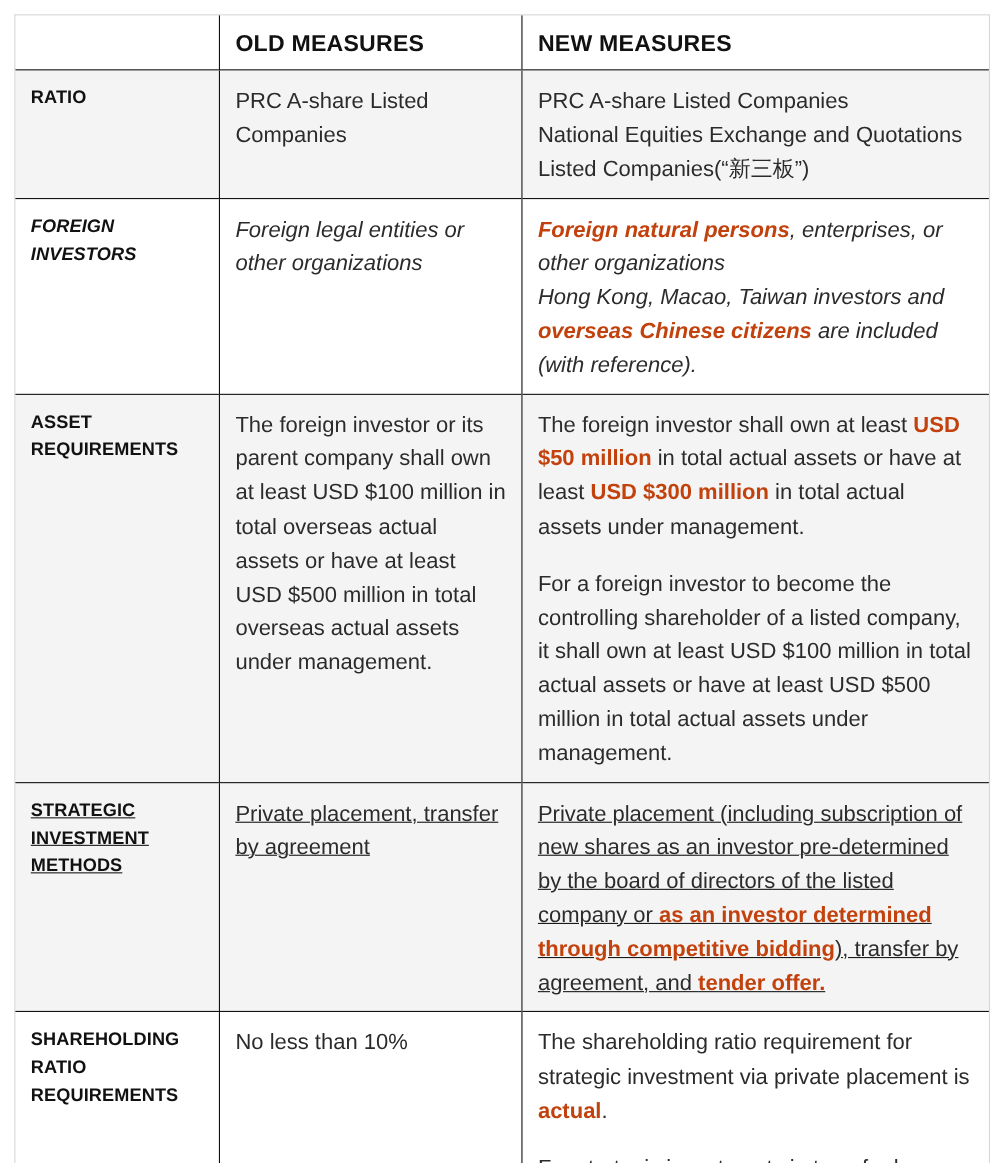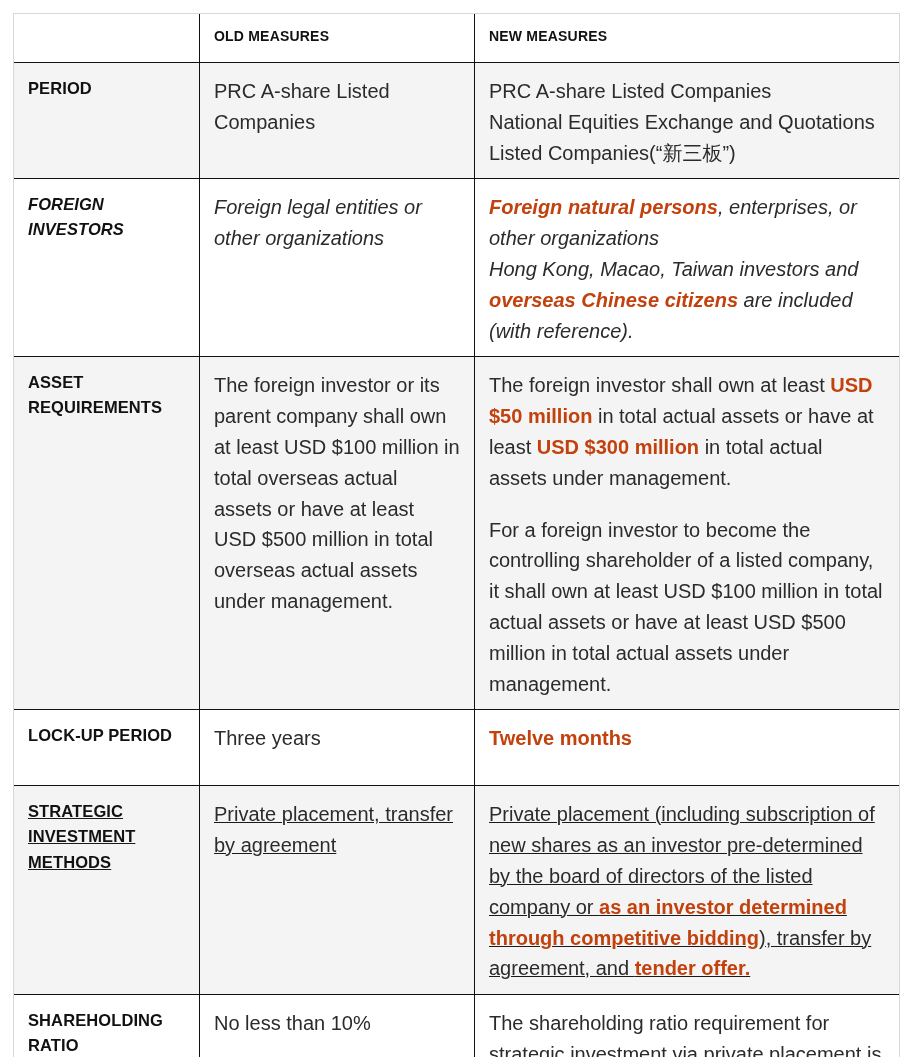--- a/index.html
+++ b/index.html
@@ -50,21 +50,21 @@
   #comparison-table thead tr > * { border-top: 1px solid #d8d8d8; }
   #comparison-table tbody tr:last-child { border-bottom: 5px solid #14532d; }
 
   .row-shaded td { background: #f4f4f4; }
   .row-plain  td { background: #ffffff; }
 
   thead th { background: #ffffff; }
 
   .hdr-text {
     font-weight: bold;
-    font-size: 14px;
+    font-size: 21px;
     letter-spacing: 0.2px;
     line-height: 1.25;
     color: #111111;
   }
 
   .row-label {
     font-weight: bold;
     font-size: 16.5px;
     line-height: 1.52;
     letter-spacing: 0.1px;
@@ -111,21 +111,21 @@
       </th>
       <th class="col-sep-left">
         <span class="hdr-text">NEW MEASURES</span>
       </th>
     </tr>
   </thead>
   <tbody>
 
     <tr class="r-scope row-shaded">
       <td>
-        <span class="row-label">PERIOD</span>
+        <span class="row-label">RATIO</span>
       </td>
       <td class="col-sep-left">
         <span class="cell-text">PRC A-share Listed Companies</span>
       </td>
       <td class="col-sep-left">
         <span class="cell-text">PRC A-share Listed Companies<br>National Equities Exchange and Quotations Listed Companies(“新三板”)</span>
       </td>
     </tr>
 
     <tr class="r-foreign row-plain">
@@ -145,31 +145,20 @@
         <span class="row-label">ASSET REQUIREMENTS</span>
       </td>
       <td class="col-sep-left">
         <span class="cell-text">The foreign investor or its parent company shall own at least USD $100 million in total overseas actual assets or have at least USD $500 million in total overseas actual assets under management.</span>
       </td>
       <td class="col-sep-left">
         <span class="cell-text">The foreign investor shall own at least <b>USD $50 million</b> in total actual assets or have at least <b>USD $300 million</b> in total actual assets under management.<span class="para-gap"></span>For a foreign investor to become the controlling shareholder of a listed company, it shall own at least USD $100 million in total actual assets or have at least USD $500 million in total actual assets under management.</span>
       </td>
     </tr>
 
-    <tr class="r-lockup row-plain">
-      <td>
-        <span class="row-label">LOCK-UP PERIOD</span>
-      </td>
-      <td class="col-sep-left">
-        <span class="cell-text">Three years</span>
-      </td>
-      <td class="col-sep-left">
-        <span class="cell-text"><b>Twelve months</b></span>
-      </td>
-    </tr>
 
     <tr class="r-strategic row-shaded">
       <td>
         <span class="row-label">STRATEGIC INVESTMENT METHODS</span>
       </td>
       <td class="col-sep-left">
         <span class="cell-text">Private placement, transfer by agreement</span>
       </td>
       <td class="col-sep-left">
         <span class="cell-text">Private placement (including subscription of new shares as an investor pre-determined by the board of directors of the listed company or <b>as an investor determined through competitive bidding</b>), transfer by agreement, and <b>tender offer.</b></span>

